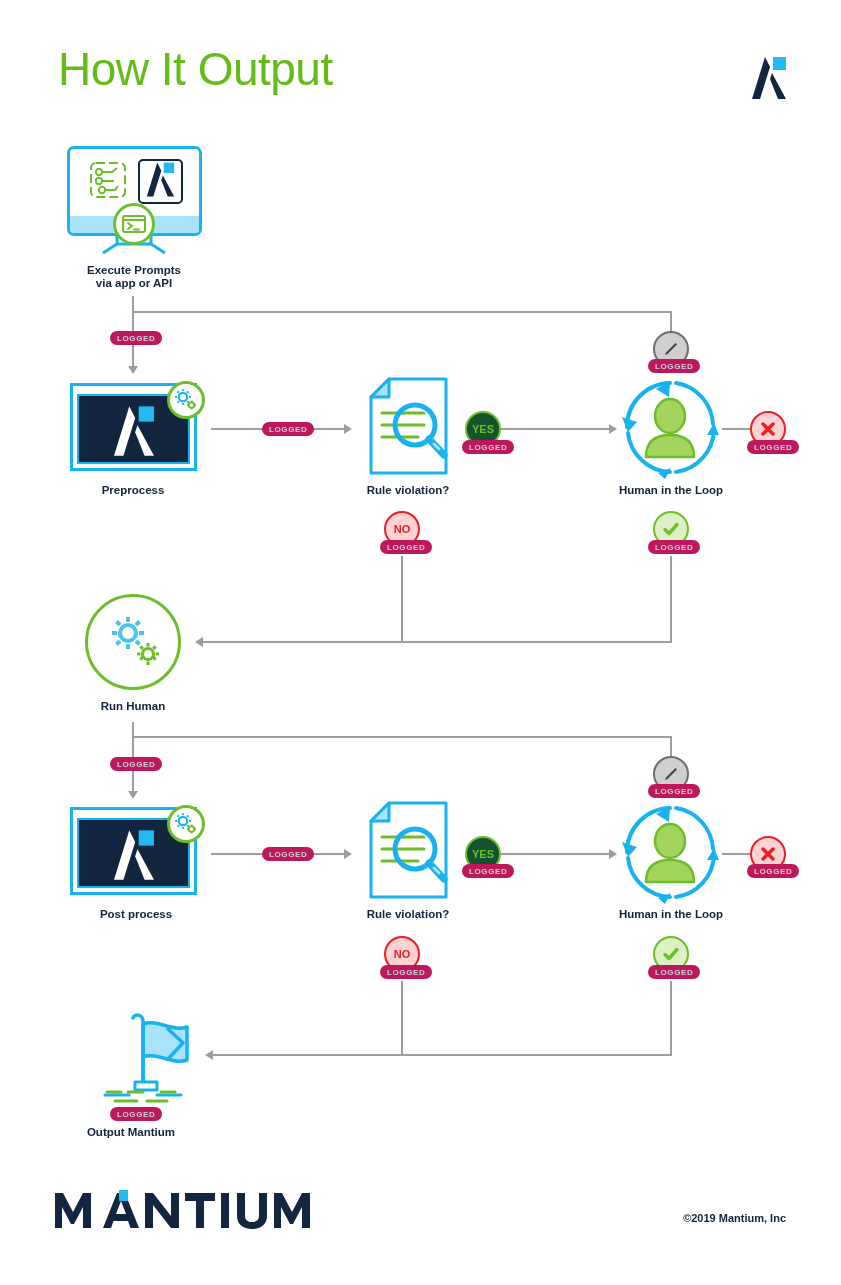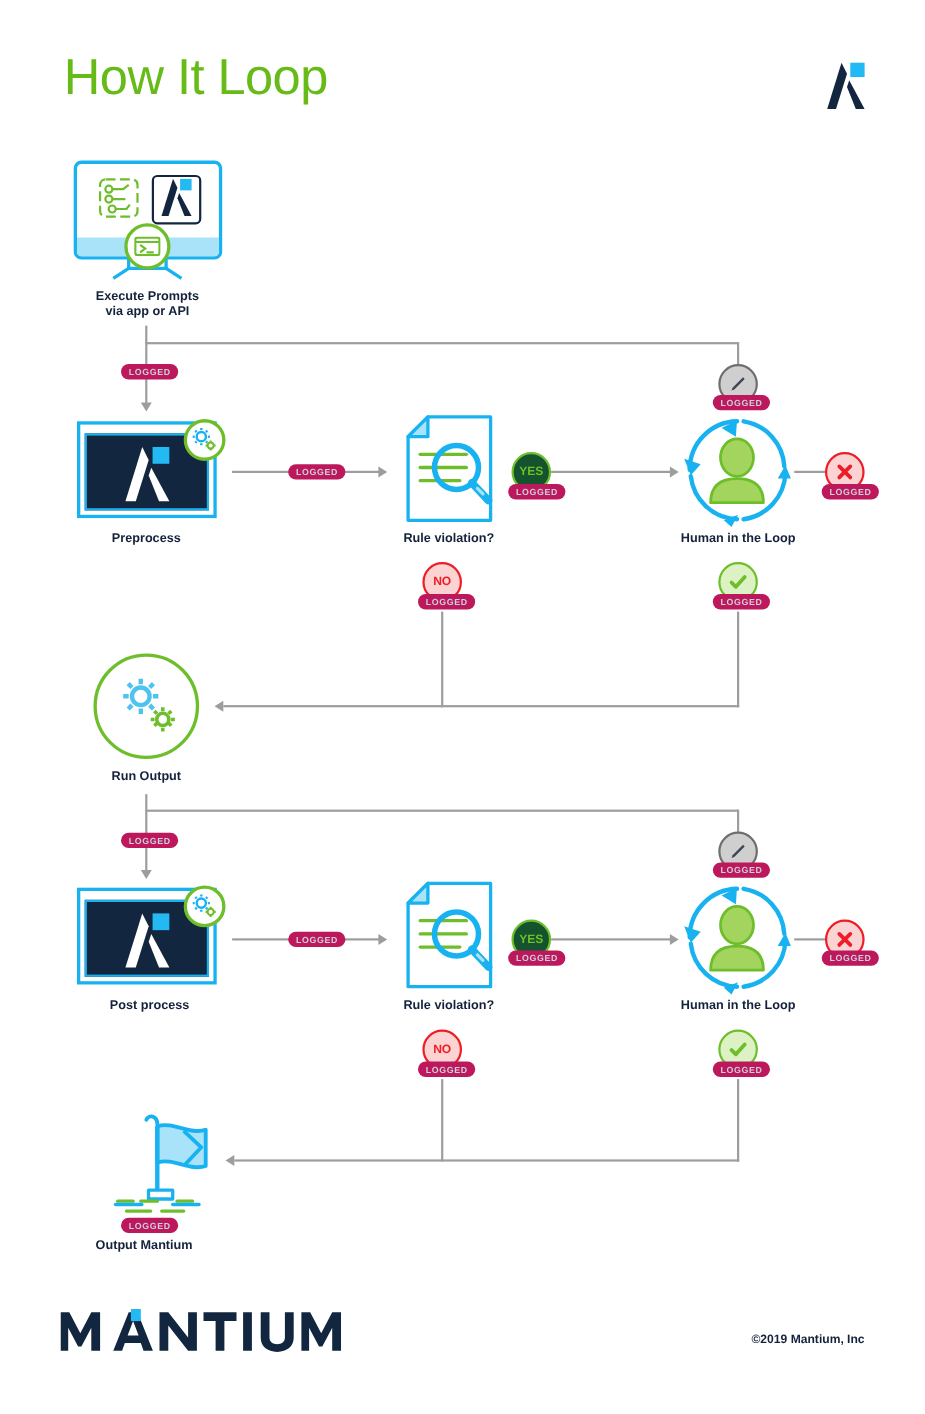--- a/index.html
+++ b/index.html
@@ -71,21 +71,21 @@
     border-radius:50%;background:#fff;border:3px solid #6dbe2a;box-sizing:border-box;
   }
 
   
   #footer-wordmark{left:55px;top:1190px;}
   #footer-copy{right:55px;top:1212px;font-size:11px;font-weight:bold;color:#14223b;white-space:nowrap;}
 </style>
 </head>
 <body>
 
-<div class="abs" id="page-title">How It Loop</div>
+<div class="abs" id="page-title">How It Output</div>
 
 <div class="abs" id="brand-logo">
   <svg width="42" height="46" viewBox="0 0 42 46">
     <path d="M17 2 L4 44 L12 44 L22 12 Z" fill="#12263f"></path>
     <path d="M24 18 L22 24 L30 44 L38 44 Z" fill="#12263f"></path>
     <rect x="25" y="2" width="13" height="13" fill="#23b9f2"></rect>
   </svg>
 </div>
 
 <div class="abs monitor-frame" style="left:67px;top:146px;width:135px;height:90px;"></div>
@@ -241,21 +241,21 @@
                M35.5 9.5 L32 13 M16 29 L12.5 32.5"></path>
     </g>
     <g fill="none" stroke="#6dbe2a" stroke-width="3.2">
       <circle cx="44" cy="42" r="5.5"></circle>
       <path d="M44 31 V34.5 M44 49.5 V53 M33 42 H36.5 M51.5 42 H55
                M36.3 34.3 L38.8 36.8 M49.2 45.2 L51.7 47.7
                M51.7 34.3 L49.2 36.8 M38.8 45.2 L36.3 47.7"></path>
     </g>
   </svg>
 </div>
-<div class="abs node-label" style="left:43px;top:700px;width:180px;">Run Output</div>
+<div class="abs node-label" style="left:43px;top:700px;width:180px;">Run Human</div>
 
 <div class="abs ln lnv" style="left:132px;top:722px;height:72px;"></div>
 <div class="abs arrow-d" style="left:128px;top:791px;"></div>
 <div class="abs ln lnh" style="left:132px;top:736px;width:539px;"></div>
 <div class="abs ln lnv" style="left:670px;top:736px;height:24px;"></div>
 
 <div class="abs logged" style="left:110px;top:757px;">LOGGED</div>
 
 <div class="abs badge-circ badge-pencil" style="left:653px;top:756px;">
   <svg width="20" height="20" viewBox="0 0 20 20">

